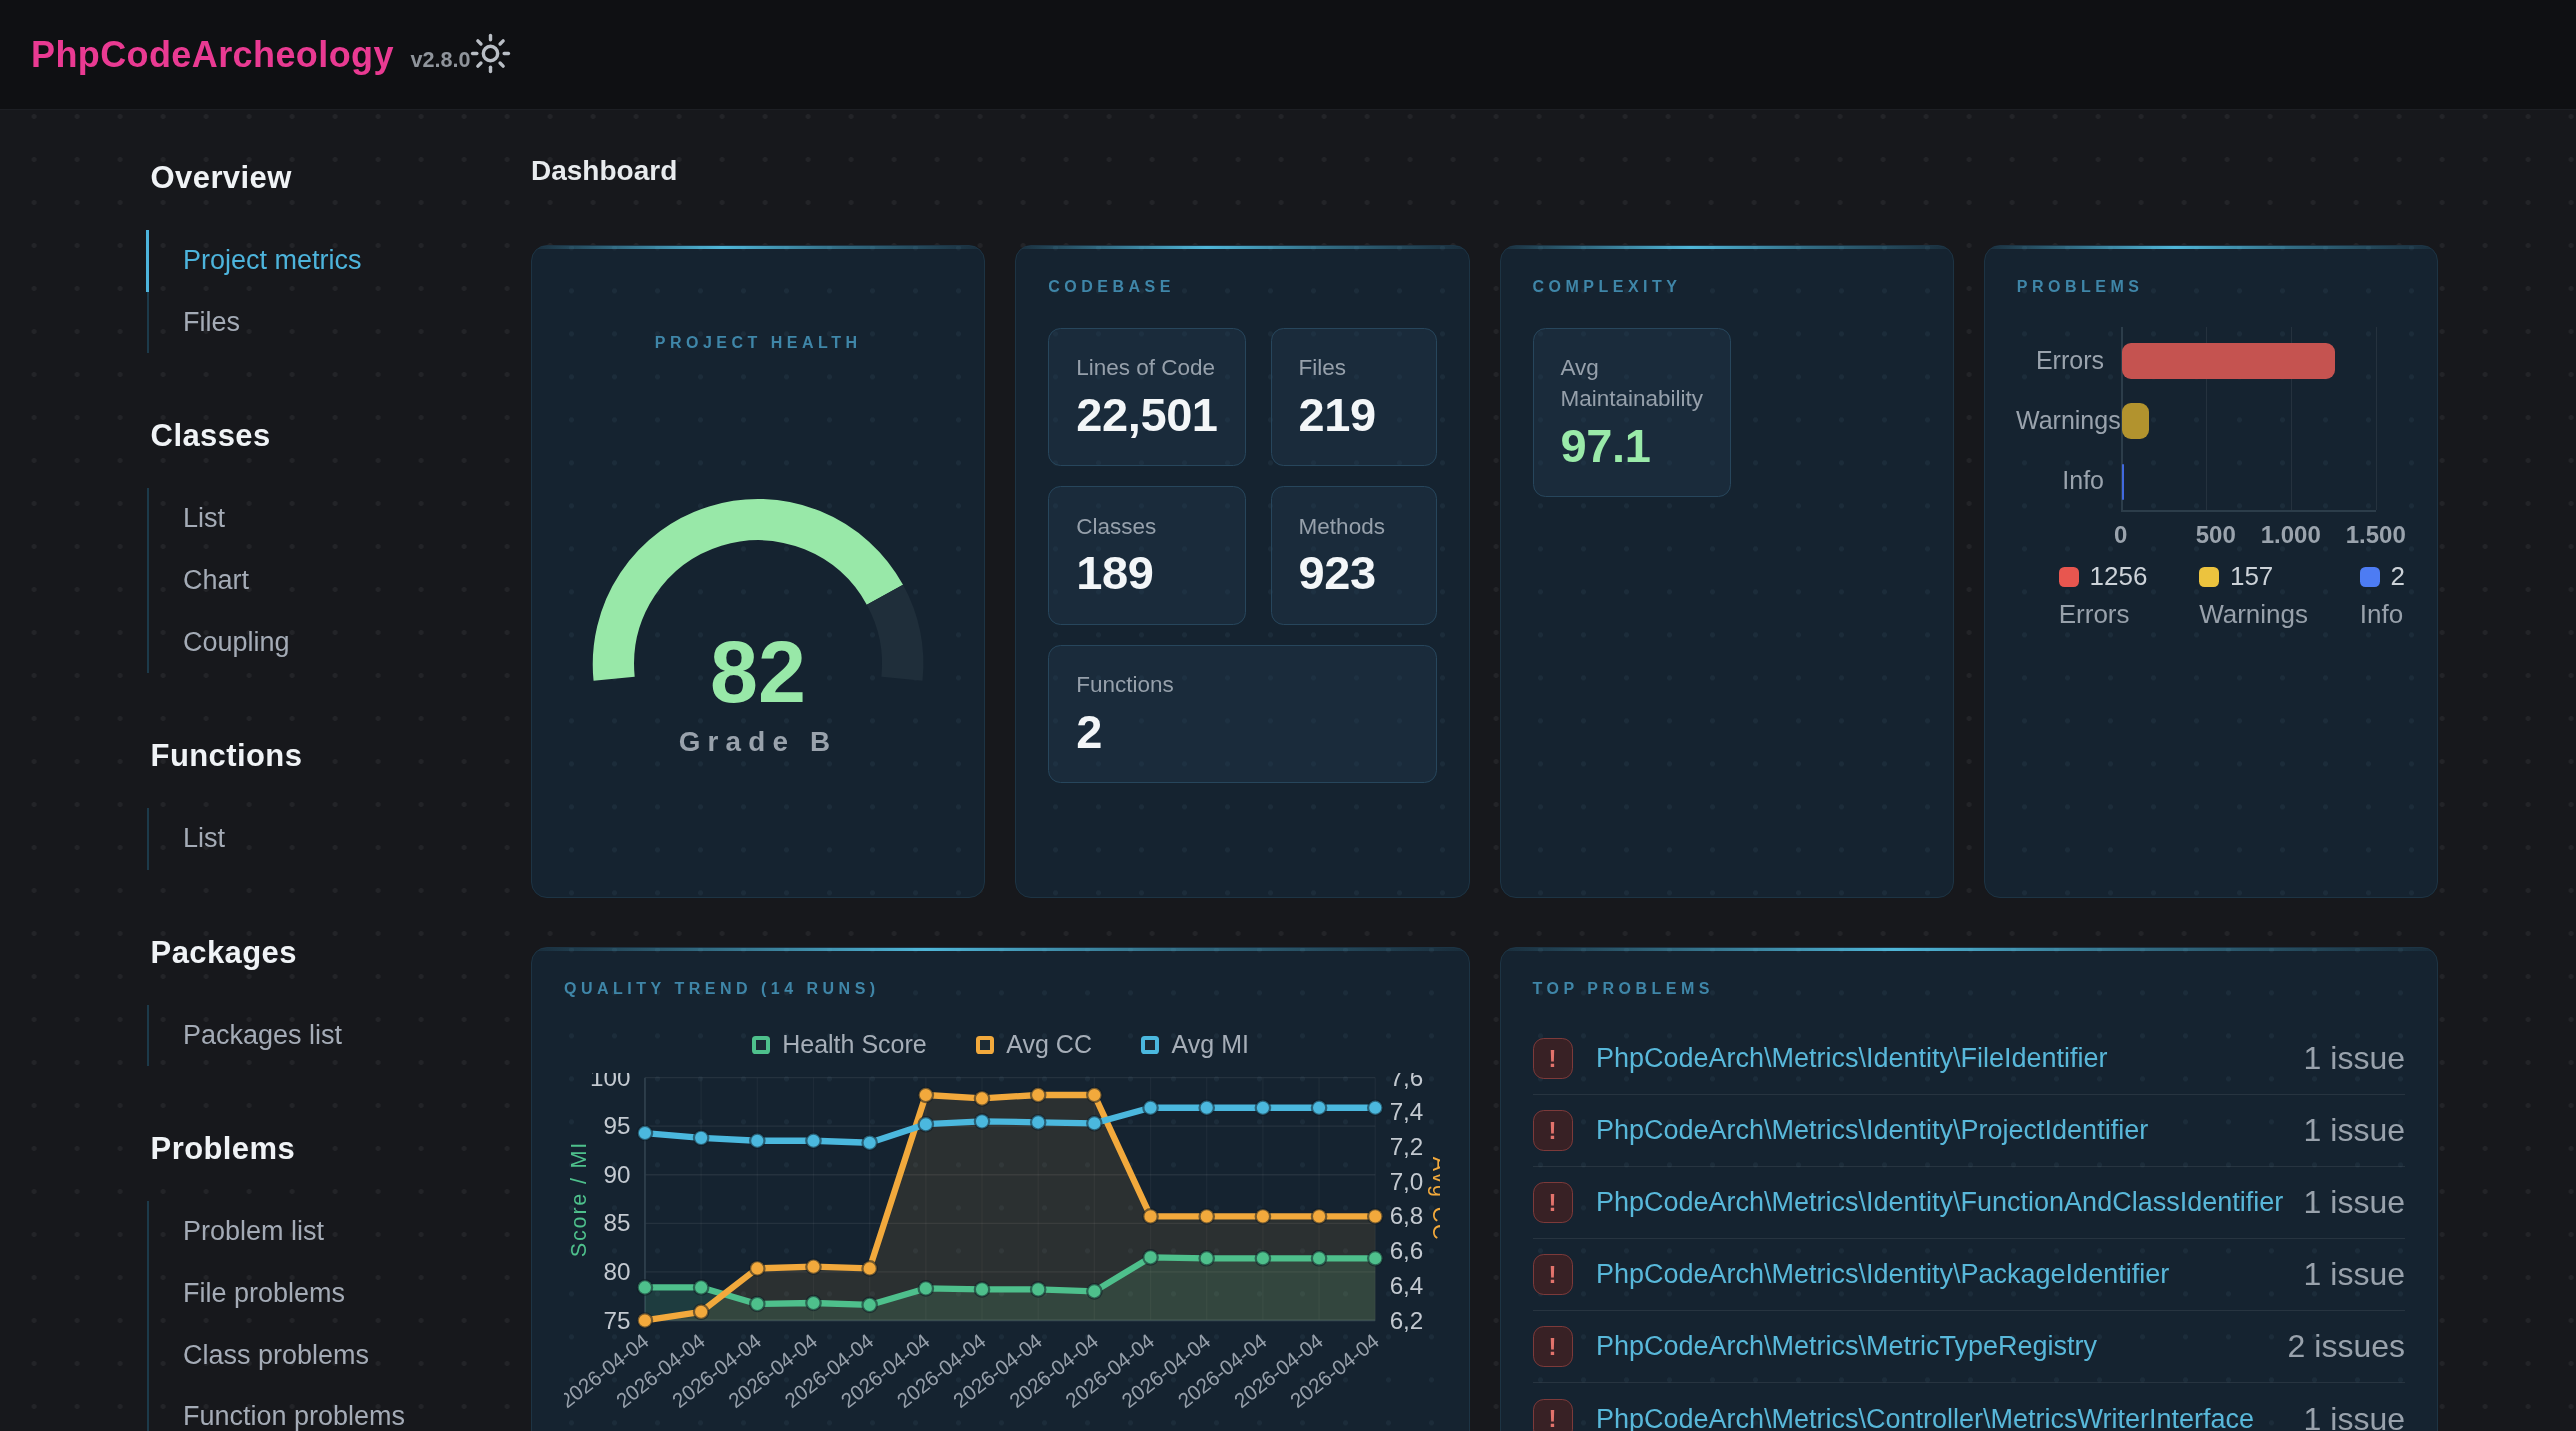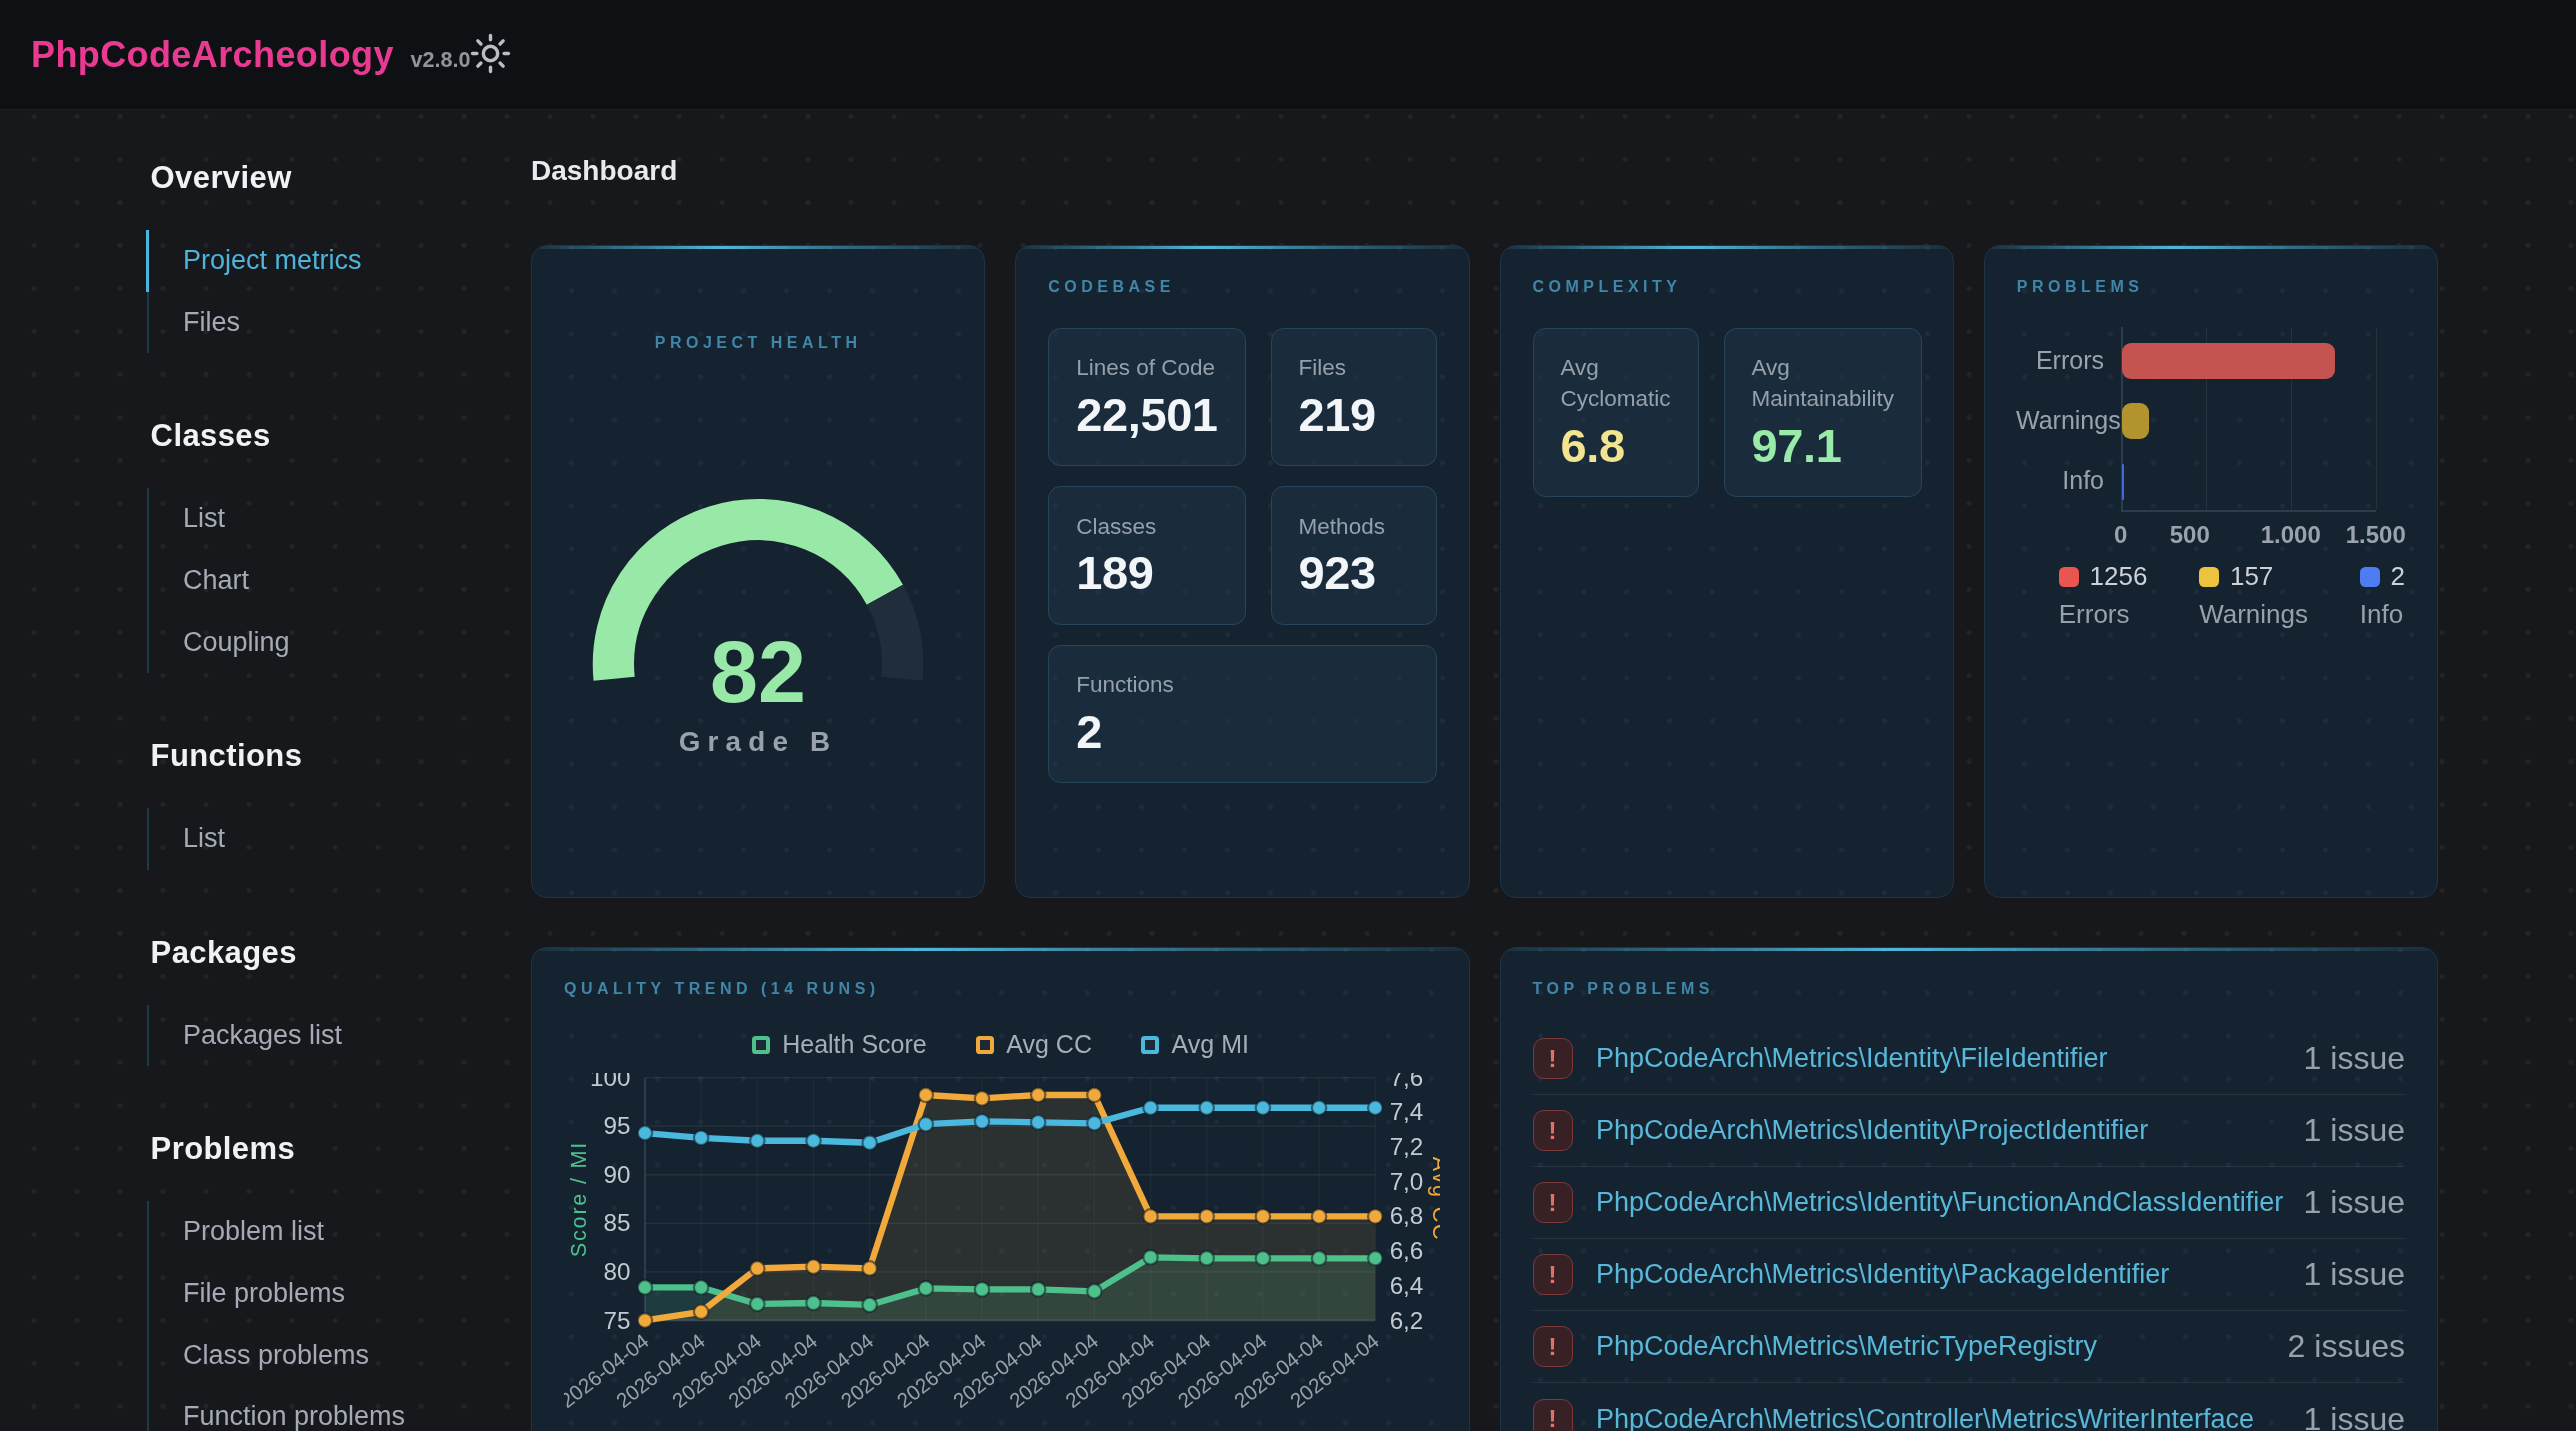--- a/index.html
+++ b/index.html
@@ -202,37 +202,33 @@
             <span class="lab">Functions</span>
             <span class="val">2</span>
           </div>
         </div>
     </article>
 
     <article class="card">
       <h2>COMPLEXITY</h2>
       <div class="tiles tiles-tall" id="complexity-tiles">
           <div class="stat-tile">
-            <span class="lab">Avg Cyclomatic</span>
-            <span class="val" style="color: rgb(242, 228, 145);">6.8</span>
-          </div>
-          <div class="stat-tile">
             <span class="lab">Avg Maintainability</span>
             <span class="val" style="color: rgb(154, 234, 169);">97.1</span>
           </div>
         </div>
     </article>
 
     <article class="card">
       <h2>PROBLEMS</h2>
       <div class="pchart" id="problems-chart">
           <div class="vgrid" style="left: 104px;"></div>
           <div class="tick" style="left: 104px;">0</div>
           <div class="vgrid" style="left: 189px;"></div>
-          <div class="tick" style="left: 173px;">500</div>
+          <div class="tick" style="left: 199px;">500</div>
           <div class="vgrid" style="left: 274px;"></div>
           <div class="tick" style="left: 274px;">1.000</div>
           <div class="vgrid" style="left: 359px;"></div>
           <div class="tick" style="left: 359px;">1.500</div>
           <div class="axis-y" style="left: 104px;"></div>
           <div class="axis-x" style="left: 104px; width: 255px;"></div>
           <div class="cat" style="right: 301px; top: 19px; width: 88px; left: auto;">Errors</div>
           <div class="bar" style="left: 105px; top: 16px; width: 213px; background: rgb(197, 83, 80); border-radius: 9px;"></div>
           <div class="cat" style="right: 301px; top: 79px; width: 88px; left: auto;">Warnings</div>
           <div class="bar" style="left: 105px; top: 76px; width: 27px; background: rgb(178, 147, 46); border-radius: 9px;"></div>

